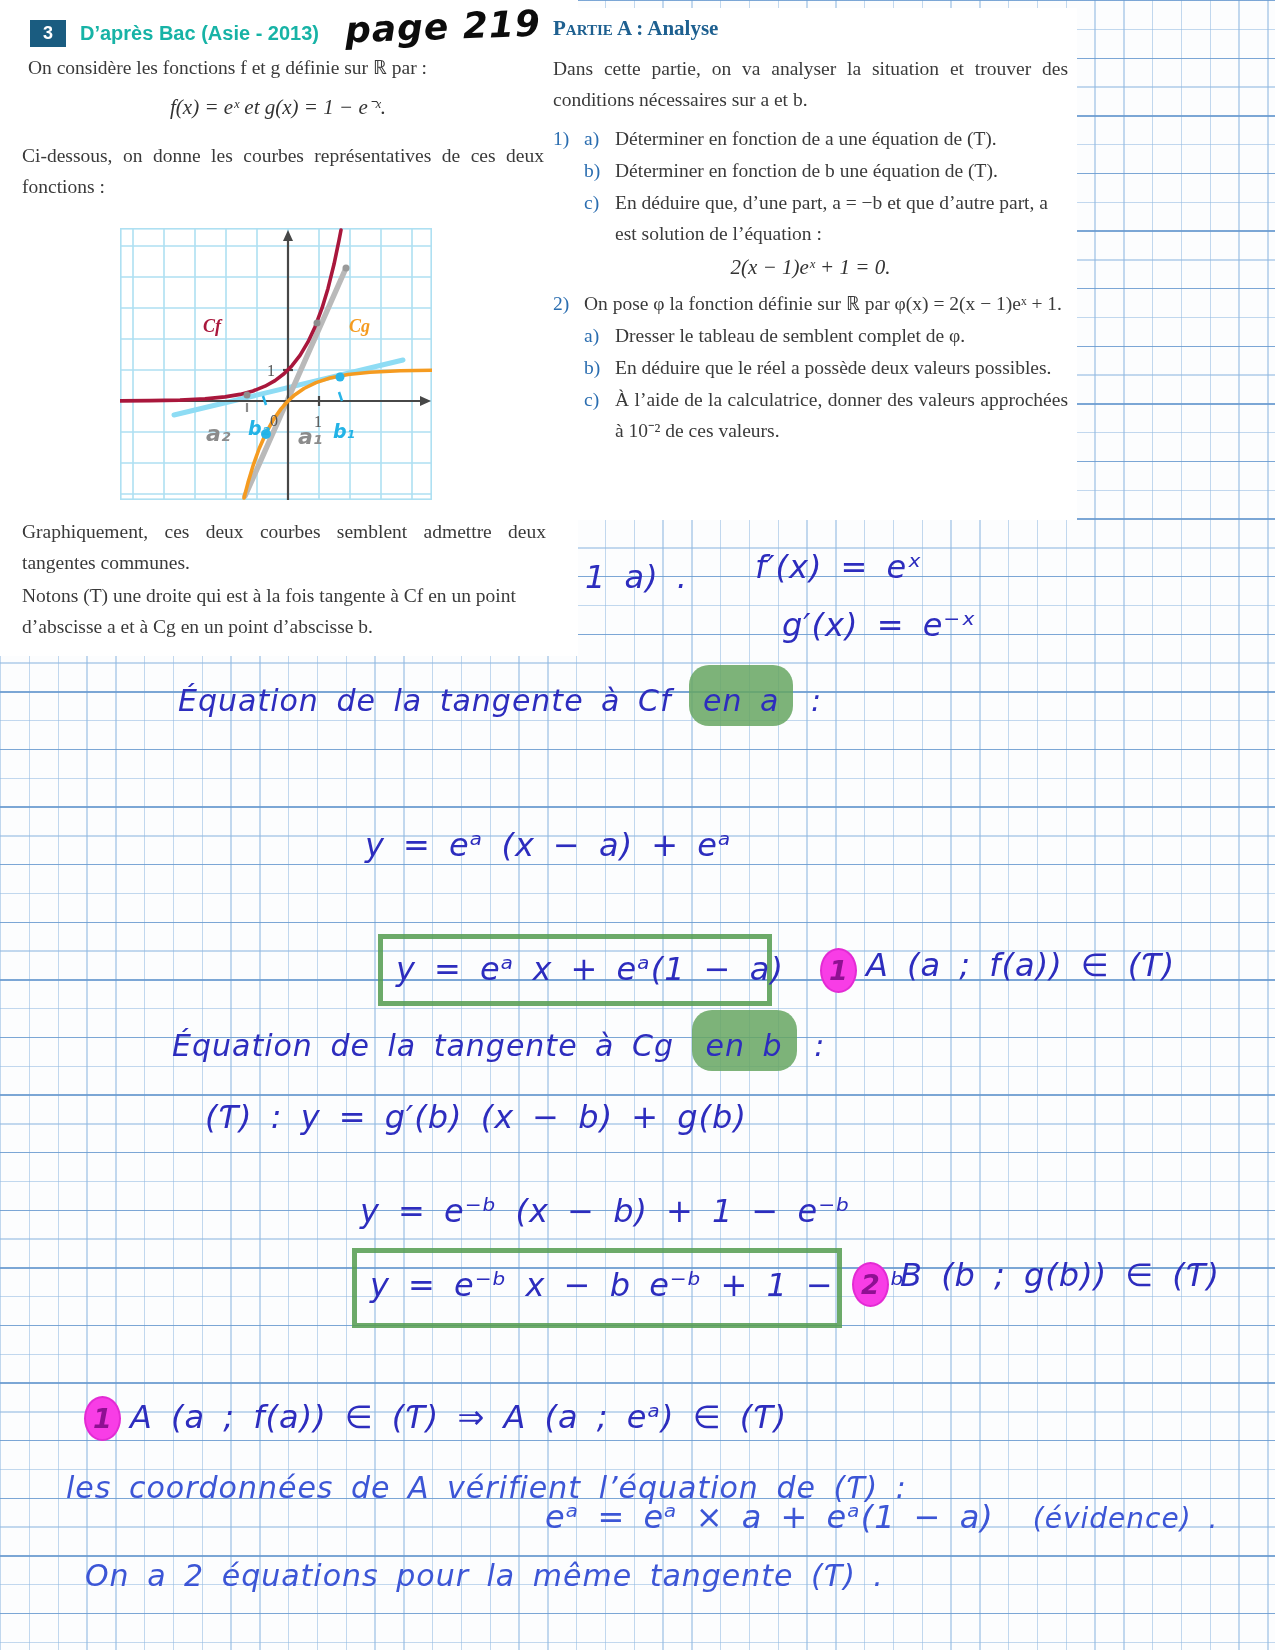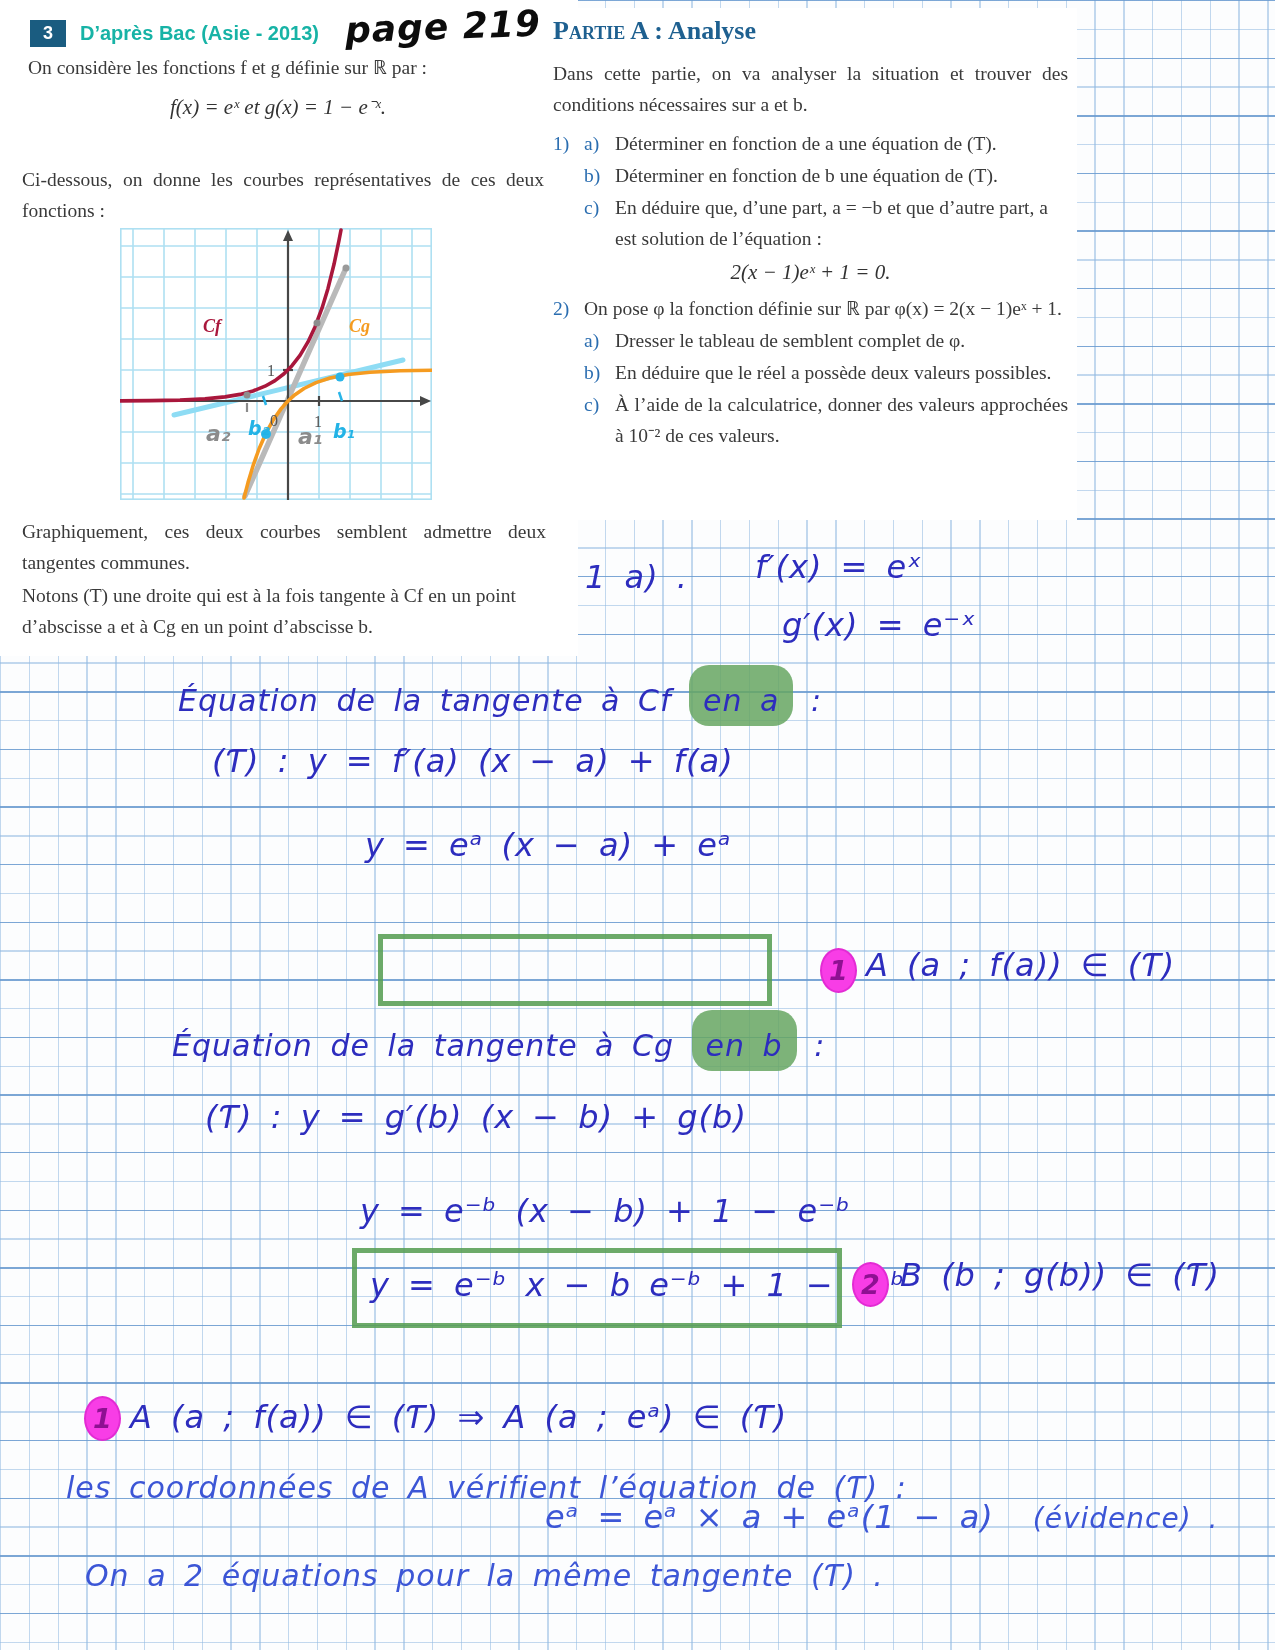--- a/index.html
+++ b/index.html
@@ -16,21 +16,21 @@
   .white { position:absolute; background:#ffffff; }
   .abs { position:absolute; }
   .serif { font-family:"Liberation Serif", serif; font-size:19.5px; line-height:31px; color:#3a3a3a; }
   .just { text-align:justify; }
   .formula { font-style:italic; font-size:21px; color:#333; text-align:center; font-family:"Liberation Serif", serif; }
   .ex-badge { width:36px; height:27px; background:#1a5c80; color:#fff; font-family:"Liberation Sans",sans-serif;
     font-weight:bold; font-size:18px; display:flex; align-items:center; justify-content:center; }
   .ex-title { color:#17b3a6; font-family:"Liberation Sans",sans-serif; font-weight:bold; font-size:20px; }
   .pagenote { font-family:"DejaVu Sans",sans-serif; font-style:italic; font-weight:bold; font-size:36px;
     color:#0c0c0c; transform:rotate(-2deg); letter-spacing:1px; }
-  .pa-title { font-size:26px; font-weight:bold; color:#1e6090; }
+  .pa-title { font-size:21px; font-weight:bold; color:#1e6090; }
   .sc { font-variant:small-caps; }
   .qrow { position:relative; padding-left:62px; margin-top:1px; }
   .qrow .m1 { position:absolute; left:0; color:#2a6db0; }
   .qrow .m2 { position:absolute; left:31px; color:#2a6db0; }
   .q2row { position:relative; padding-left:31px; }
   .q2row .m1 { position:absolute; left:0; color:#2a6db0; }
   .hw { position:absolute; font-family:"DejaVu Sans",sans-serif; font-style:italic; color:#2d2dbe;
     white-space:nowrap; letter-spacing:1px; word-spacing:7px; font-size:32px; }
   .hw-sm { font-size:30px; }
   .hw-light { color:#3c56d6; }
@@ -49,21 +49,21 @@
 
   <div class="white" style="left:0;top:0;width:578px;height:656px;"></div>
   <div class="white" style="left:528px;top:8px;width:549px;height:512px;"></div>
 
   <div class="abs ex-badge" style="left:30px;top:20px;">3</div>
   <div class="abs ex-title" style="left:80px;top:22px;">D’après Bac (Asie - 2013)</div>
   <div class="abs pagenote" style="left:345px;top:6px;">page 219</div>
 
   <div class="abs serif" style="left:28px;top:52px;width:515px;">On considère les fonctions f et g définie sur ℝ par :</div>
   <div class="abs formula" style="left:28px;top:92px;width:500px;">f(x) = eˣ    et    g(x) = 1 − e⁻ˣ.</div>
-  <div class="abs serif just" style="left:22px;top:140px;width:522px;margin-top:24px;">Ci-dessous, on donne les courbes représentatives de ces deux fonctions :</div>
+  <div class="abs serif just" style="left:22px;top:140px;width:522px;">Ci-dessous, on donne les courbes représentatives de ces deux fonctions :</div>
 
   <svg class="abs" style="left:120px;top:228px;" width="312" height="272" viewBox="0 0 312 272">
 
     <g stroke="#aee0f2" stroke-width="1.6">
       <path d="M13,0V272 M44,0V272 M75,0V272 M106,0V272 M137,0V272 M168,0V272 M199,0V272 M230,0V272 M261,0V272 M292,0V272"></path>
       <path d="M0,18H312 M0,49H312 M0,80H312 M0,111H312 M0,142H312 M0,173H312 M0,204H312 M0,235H312 M0,266H312"></path>
       <rect x="0.8" y="0.8" width="310.4" height="270.4" fill="none"></rect>
     </g>
 
     <line x1="54" y1="187" x2="283" y2="132" stroke="#8edcf4" stroke-width="5" stroke-linecap="round"></line>
@@ -136,24 +136,24 @@
       <span class="m2">c)</span>
       <span>À l’aide de la calculatrice, donner des valeurs approchées à 10⁻² de ces valeurs.</span>
     </div>
   </div>
 
   <div class="hw" style="left:585px;top:558px;">1  a) .</div>
   <div class="hw" style="left:755px;top:548px;">f′(x) = eˣ</div>
   <div class="hw" style="left:782px;top:606px;">g′(x) = e⁻ˣ</div>
 
   <div class="hw hw-sm" style="left:178px;top:683px;"><span>Équation de la tangente à Cf </span><span class="blob">en a</span><span> :</span></div>
-  <div class="hw" style="left:212px;top:742px;">(Ƭ) :    y = f′(a) (x − a)  +  f(a)</div>
   <div class="hw" style="left:365px;top:826px;">y =   eᵃ  (x − a)   +   eᵃ</div>
 
   <div class="gbox" style="left:378px;top:934px;width:394px;height:72px;"></div>
+  <div class="hw" style="left:396px;top:950px;">y =   eᵃ x  +  eᵃ(1 − a)</div>
   <div class="badge" style="left:820px;top:948px;">1</div>
   <div class="hw" style="left:866px;top:946px;">A (a ; f(a))   ∈ (Ƭ)</div>
 
   <div class="hw" style="left:205px;top:1098px;">(Ƭ) :    y = g′(b) (x − b)  +  g(b)</div>
   <div class="hw hw-sm" style="left:172px;top:1028px;"><span>Équation de la tangente à Cg </span><span class="blob">en b</span><span> :</span></div>
   <div class="hw" style="left:360px;top:1192px;">y =   e⁻ᵇ (x − b)   +  1 − e⁻ᵇ</div>
 
   <div class="gbox" style="left:352px;top:1248px;width:490px;height:80px;"></div>
   <div class="hw" style="left:370px;top:1266px;">y =  e⁻ᵇ x   −  b e⁻ᵇ  + 1 − e⁻ᵇ</div>
   <div class="badge" style="left:852px;top:1262px;">2</div>

